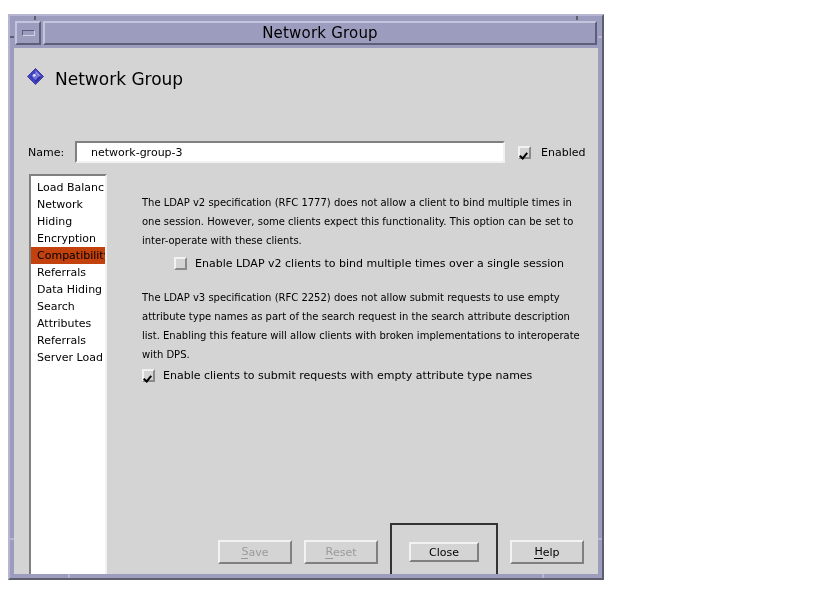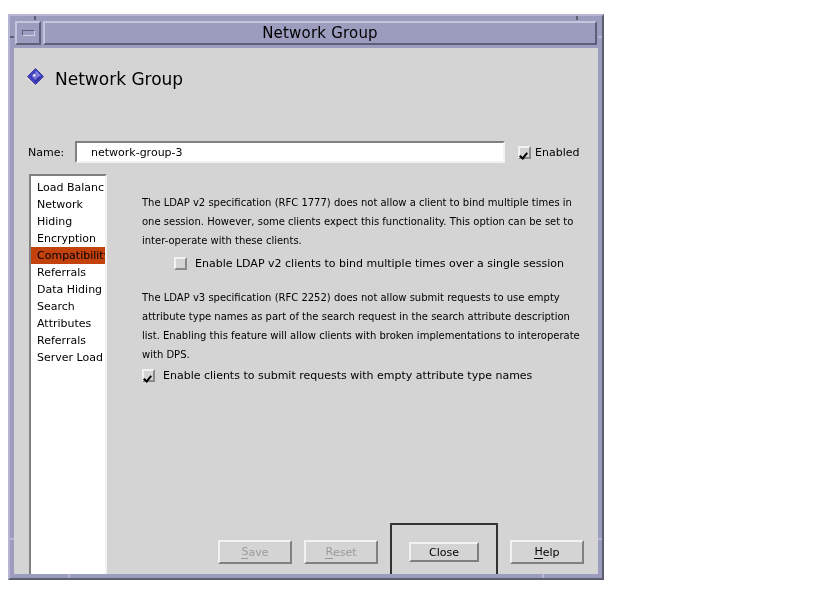--- a/index.html
+++ b/index.html
@@ -154,21 +154,21 @@
     box-sizing: border-box;
     font-family: "DejaVu Sans", sans-serif;
     font-size: 11px;
     color: #000000;
     padding: 0 14px;
     outline: none;
   }
   #enabled-wrap {
     display: flex;
     align-items: center;
-    gap: 4px;
+    gap: 10px;
     margin-left: 13px;
   }
   #enabled-label { font-size: 11px; color: #000000; }
 
   
   .mcheck {
     width: 13px;
     height: 13px;
     background: #d4d4d4;
     border-top: 2px solid #f2f2f2;

